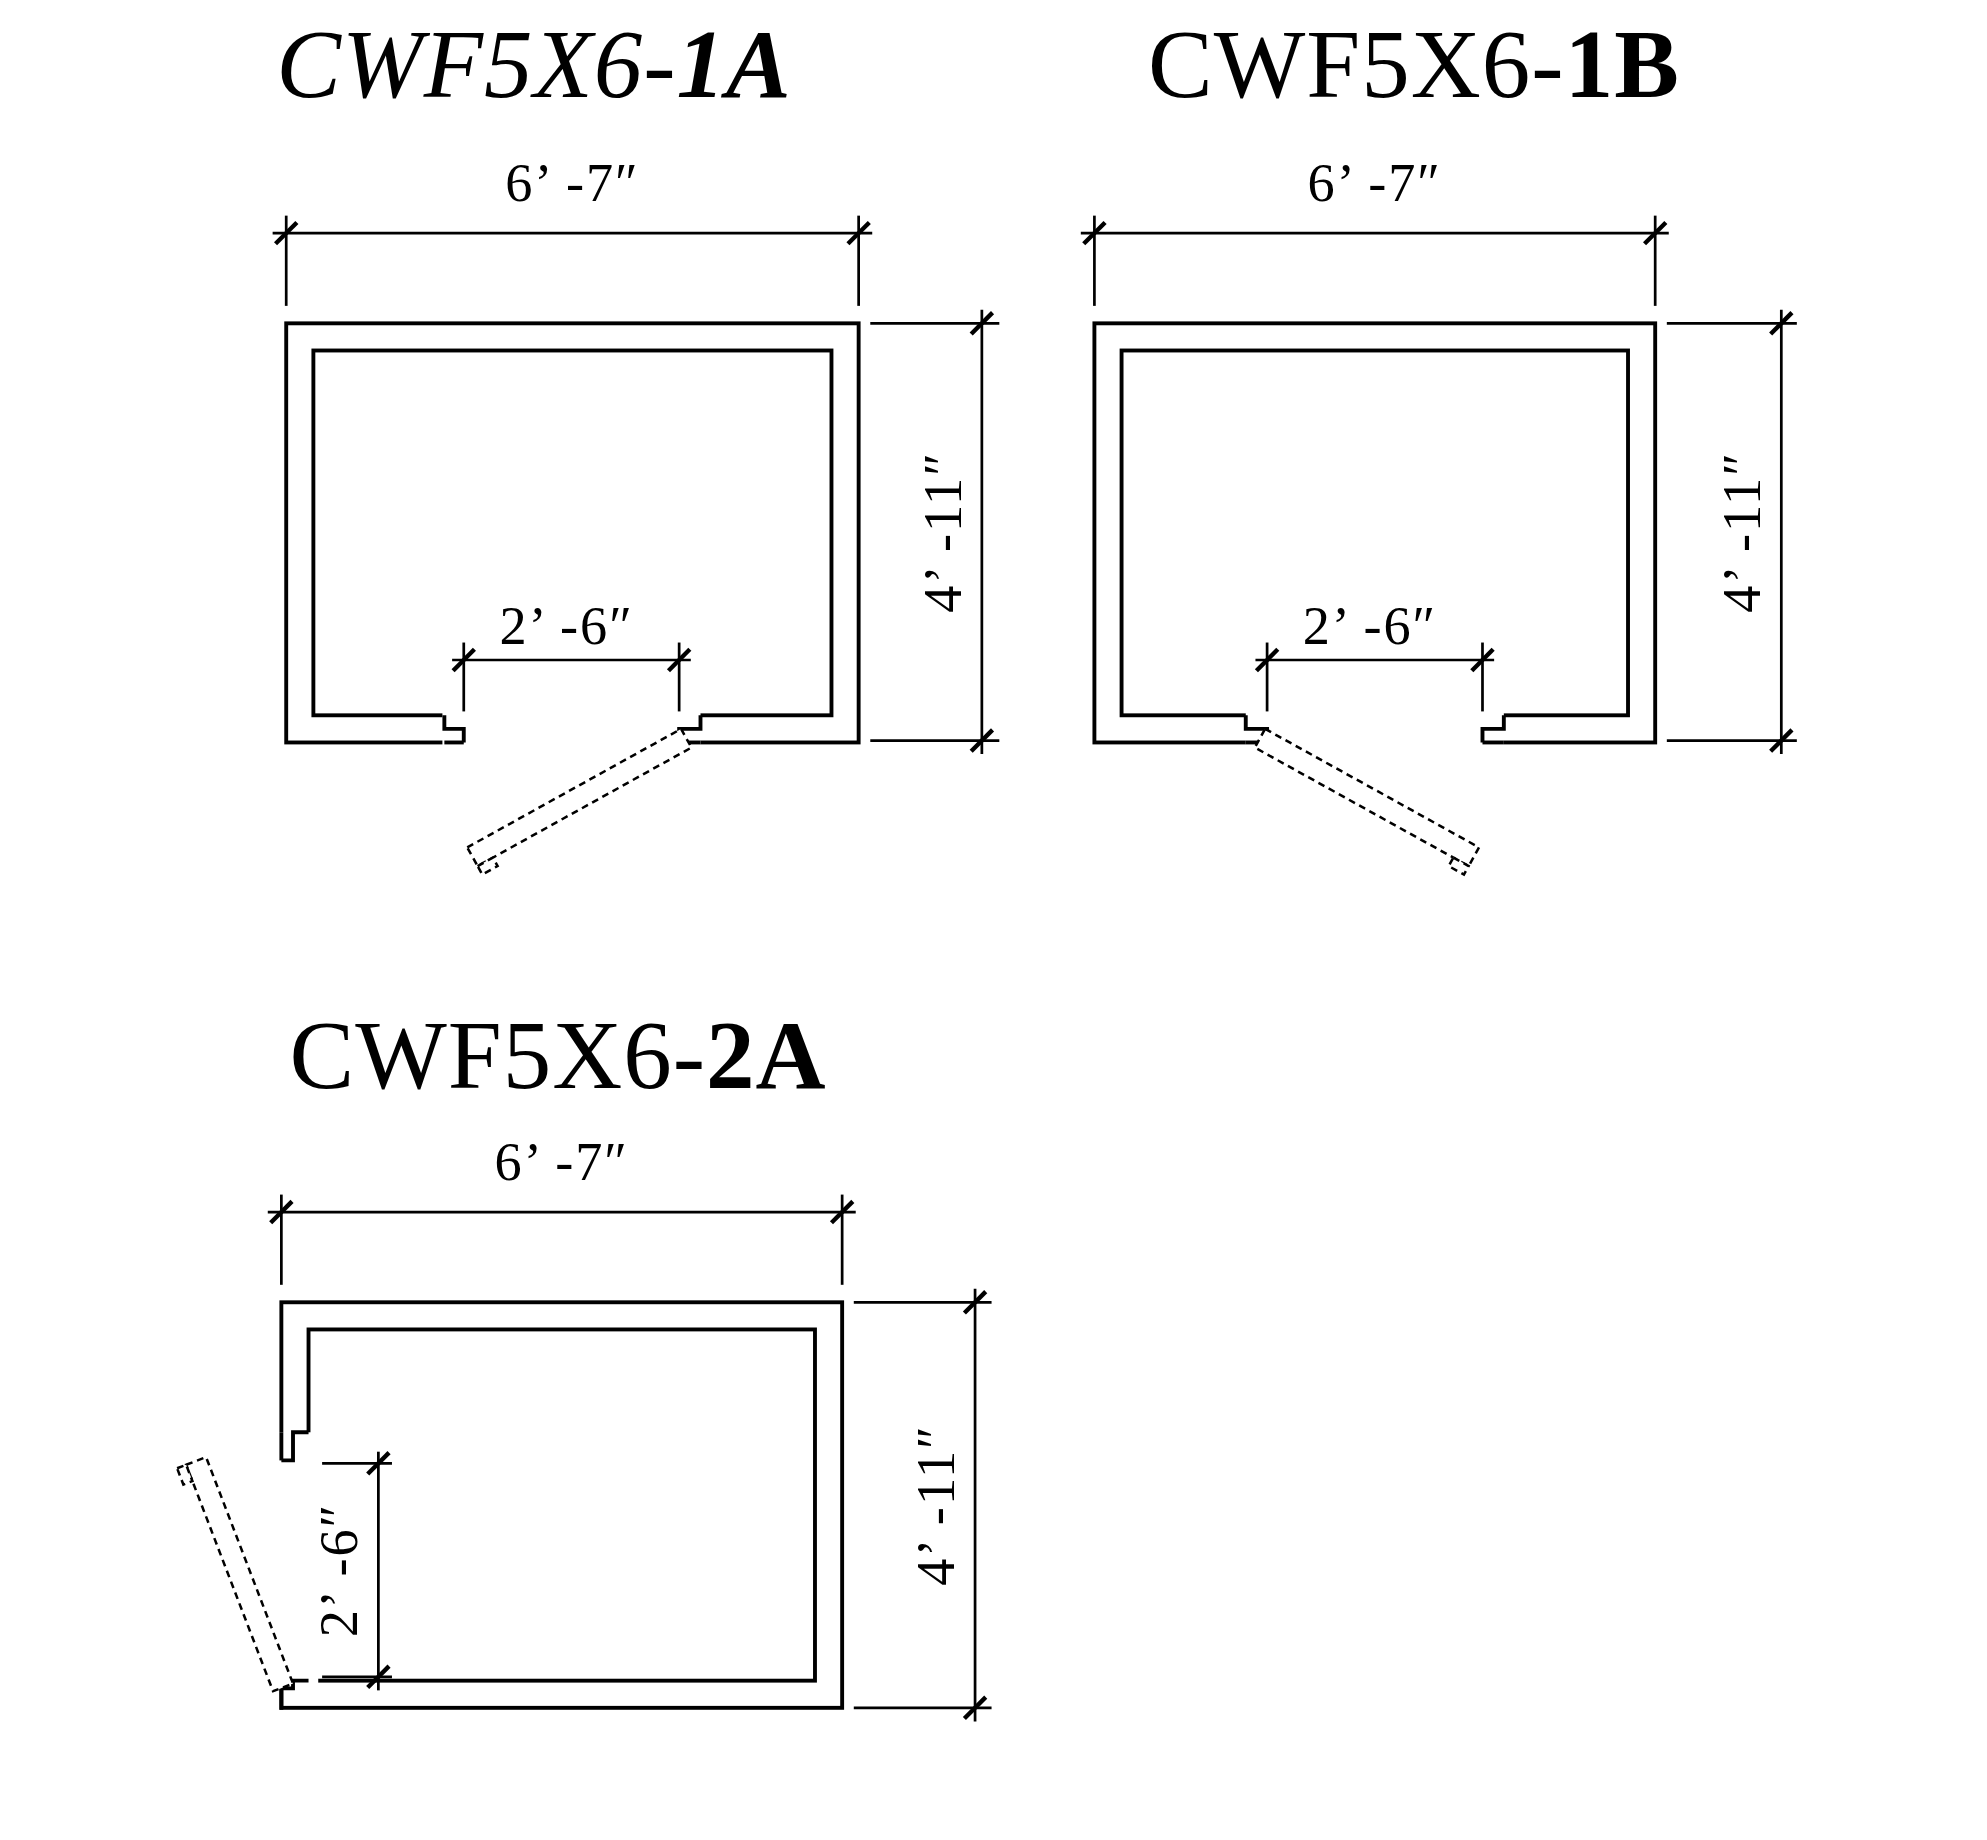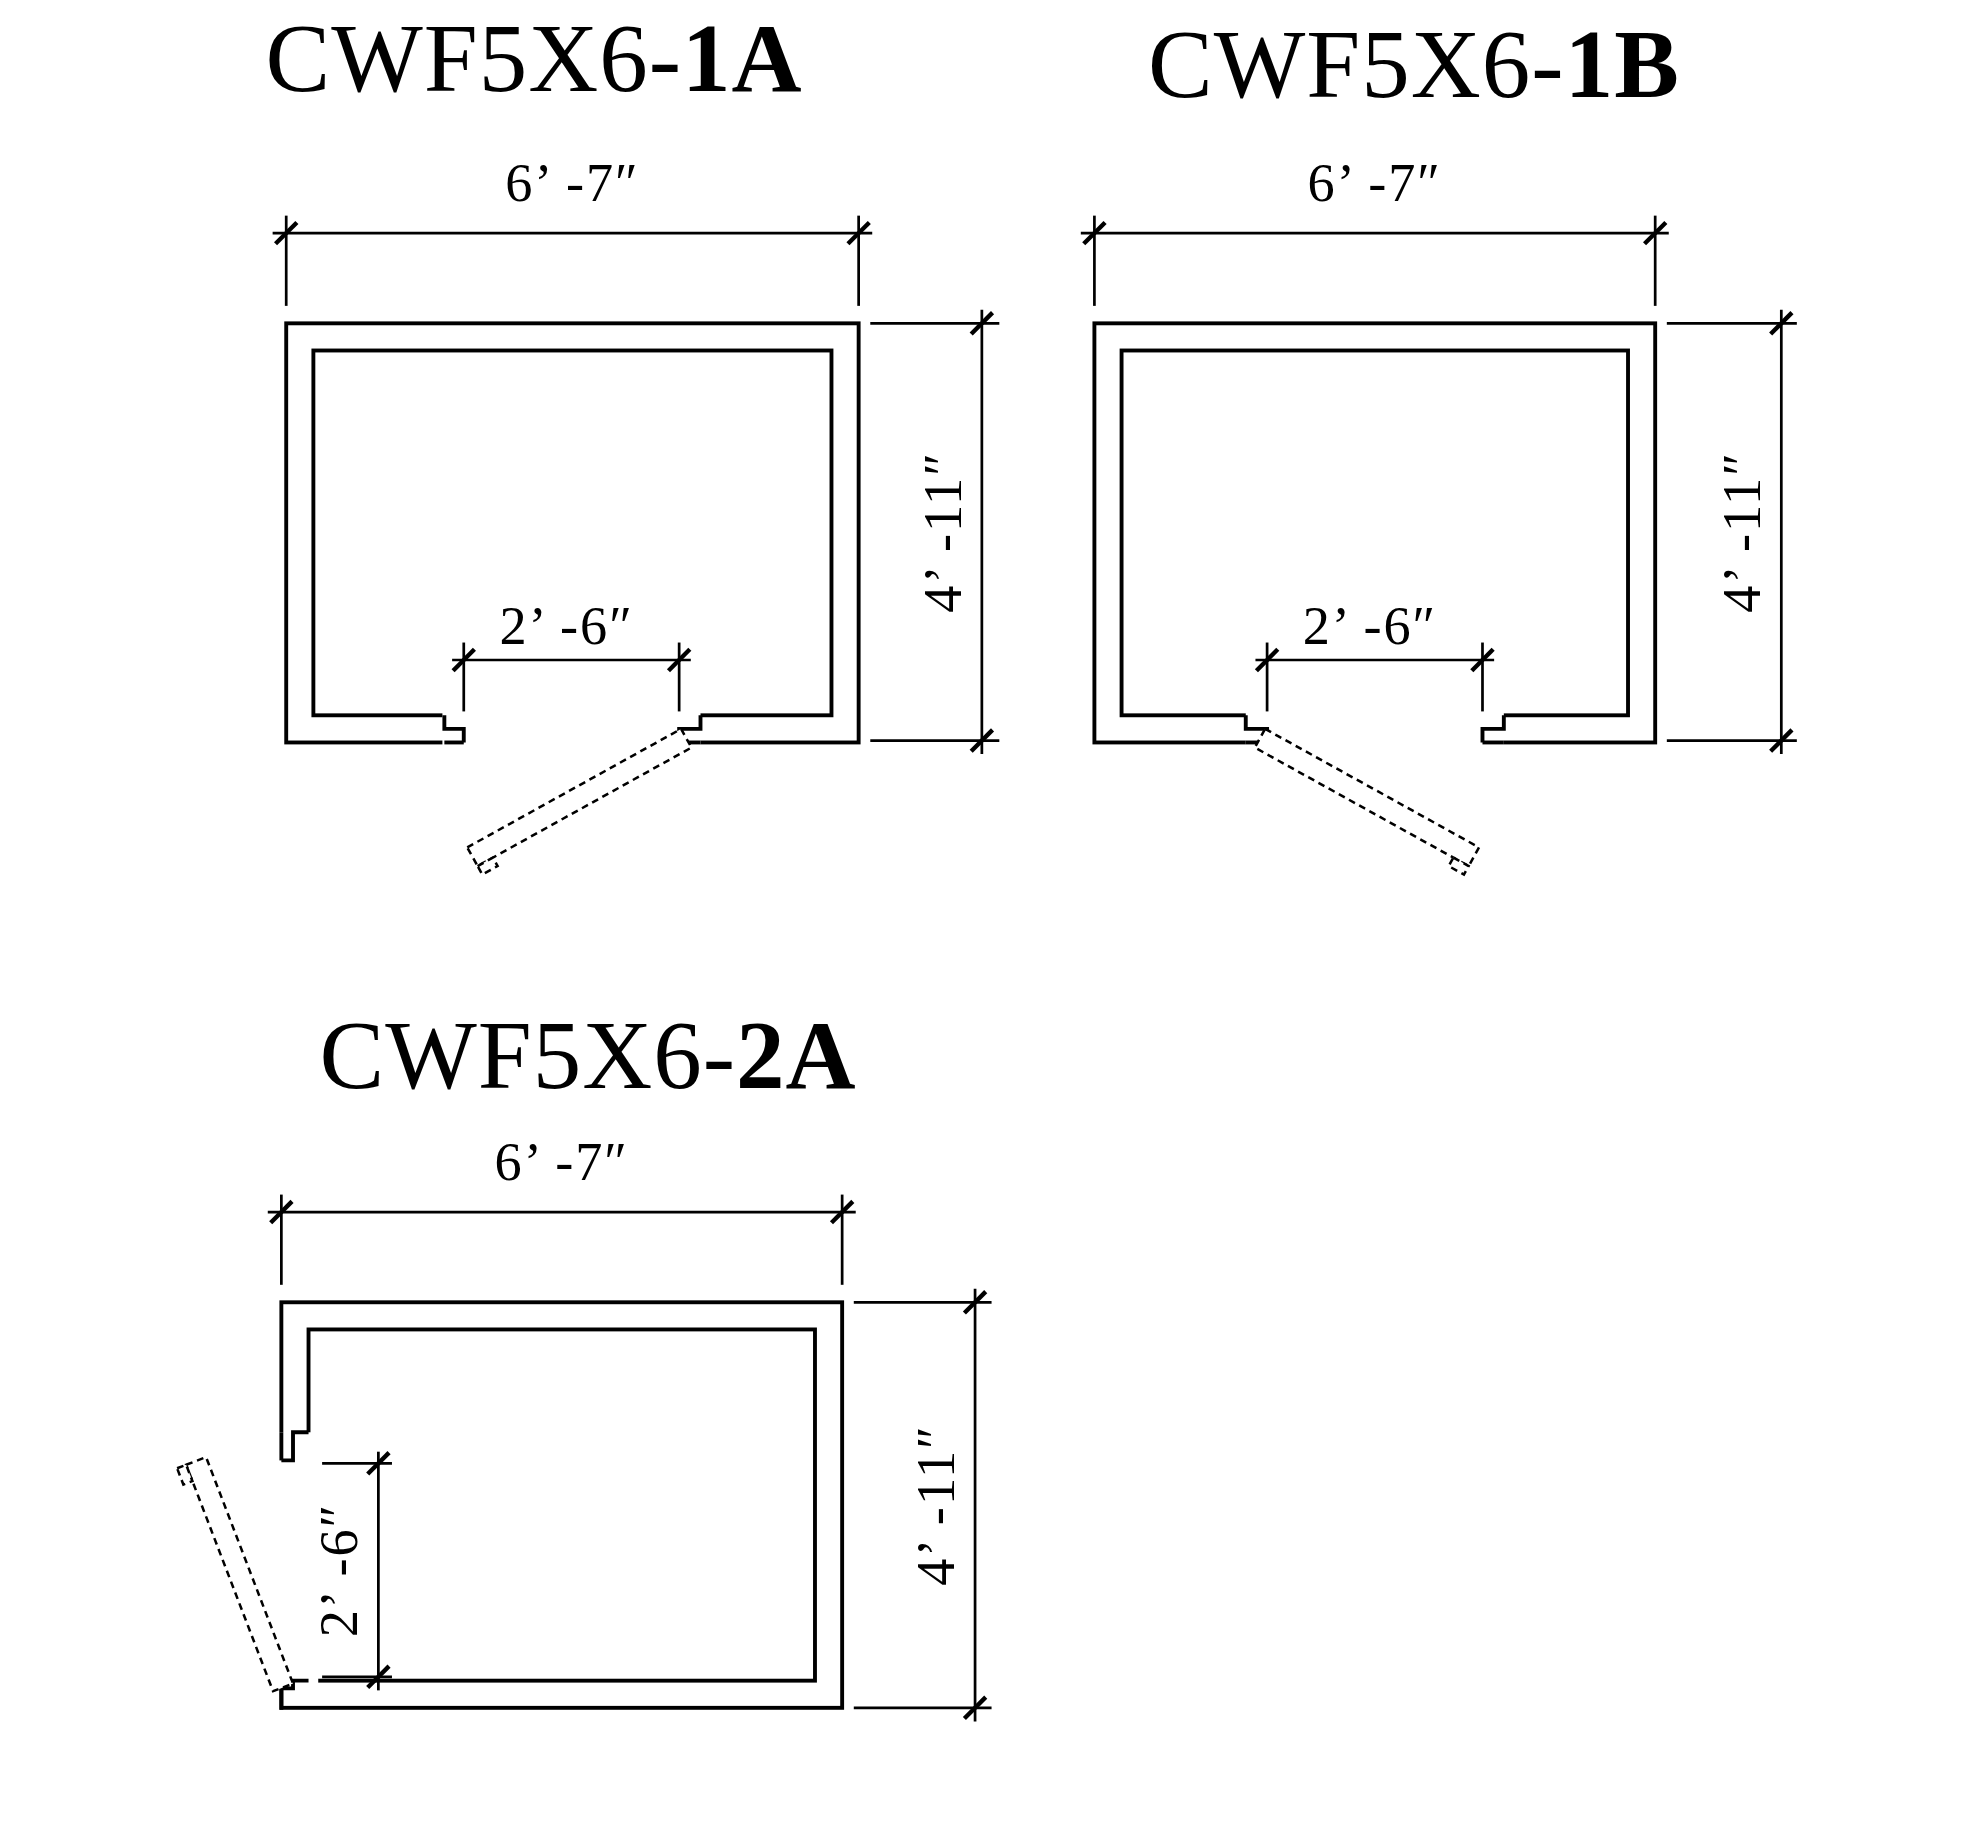--- a/index.html
+++ b/index.html
@@ -33,27 +33,27 @@
     font-size:56px;
     fill:#000;
     letter-spacing:2px;
   }
 </style>
 </head>
 <body>
 
 <div class="page">
 
-  <div class="unit-title" style="left:534px;top:10px;">
+  <div class="unit-title" style="left:534px;top:16px;font-style:italic;">
     <span class="prefix">CWF5X6-</span><span class="suffix">1A</span>
   </div>
   <div class="unit-title" style="left:1370px;top:15.5px;margin-left:44px;">
     <span class="prefix">CWF5X6-</span><span class="suffix">1B</span>
   </div>
-  <div class="unit-title" style="left:588px;top:1007px;">
+  <div class="unit-title" style="left:558px;top:1007px;">
     <span class="prefix">CWF5X6-</span><span class="suffix">2A</span>
   </div>
 
   <svg width="1987" height="1841" viewBox="0 0 2048 1897">
 
     <g>
 
       <rect class="wall" x="295" y="333" width="590" height="432"></rect>
       <rect class="wall" x="323" y="361" width="534" height="376"></rect>
 

